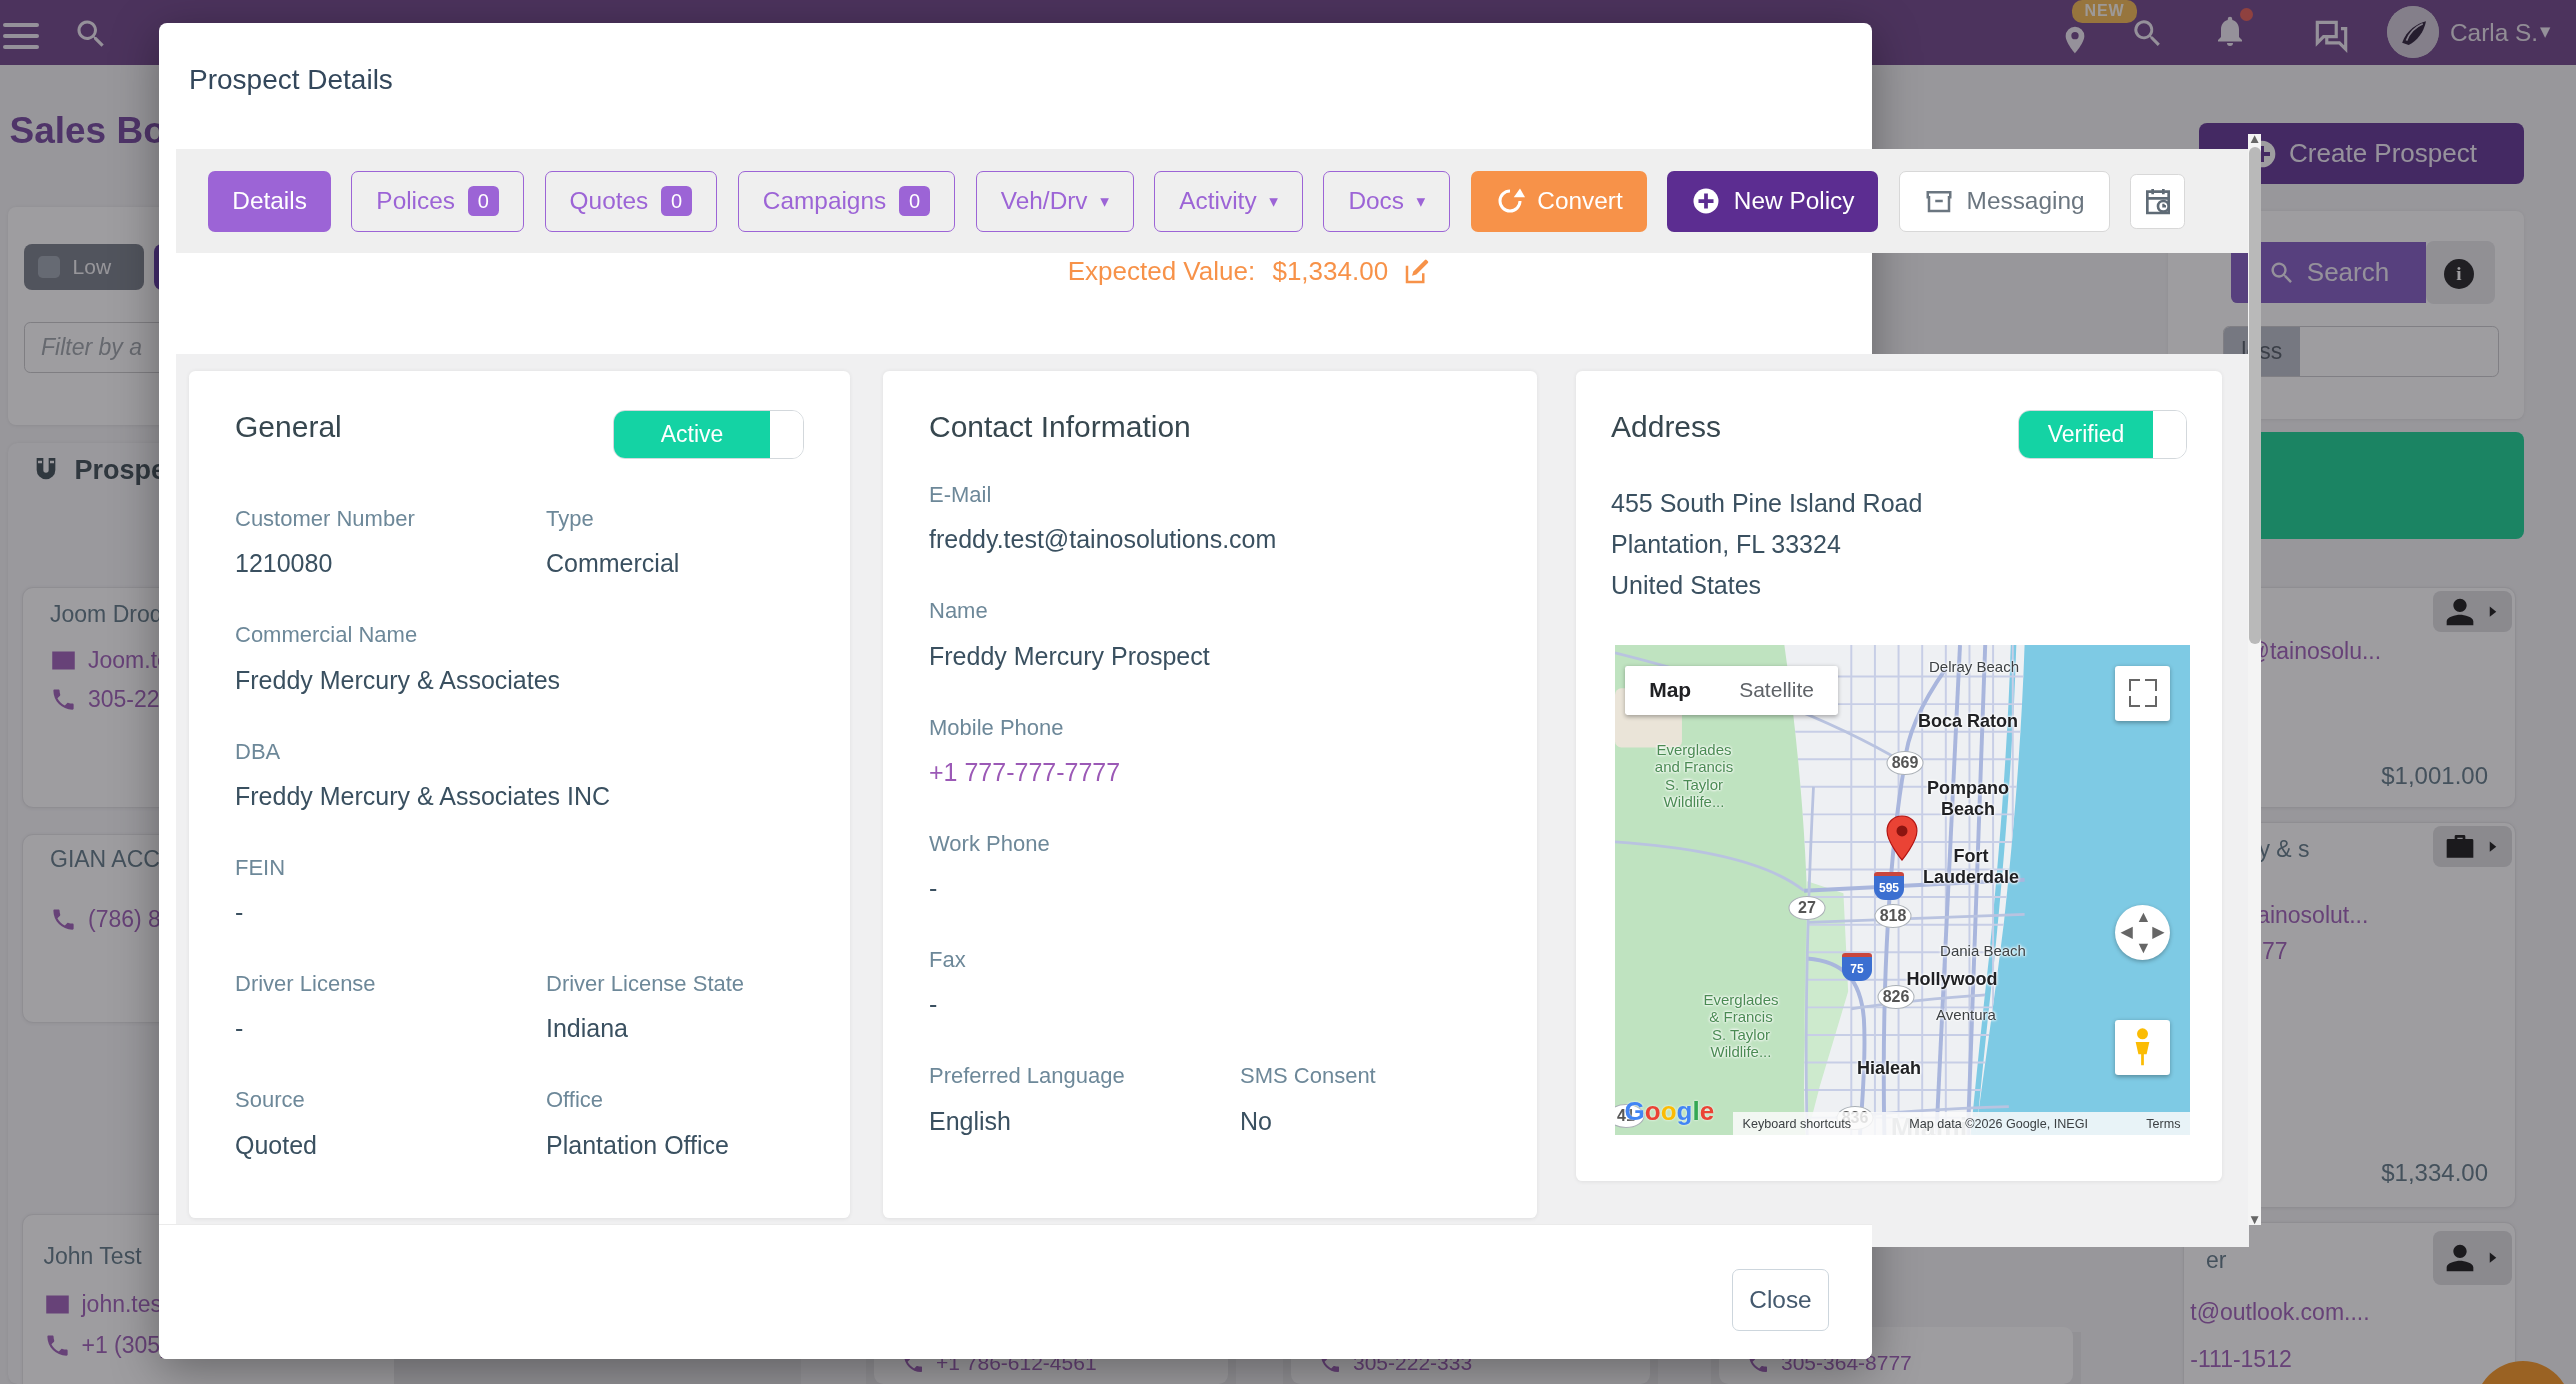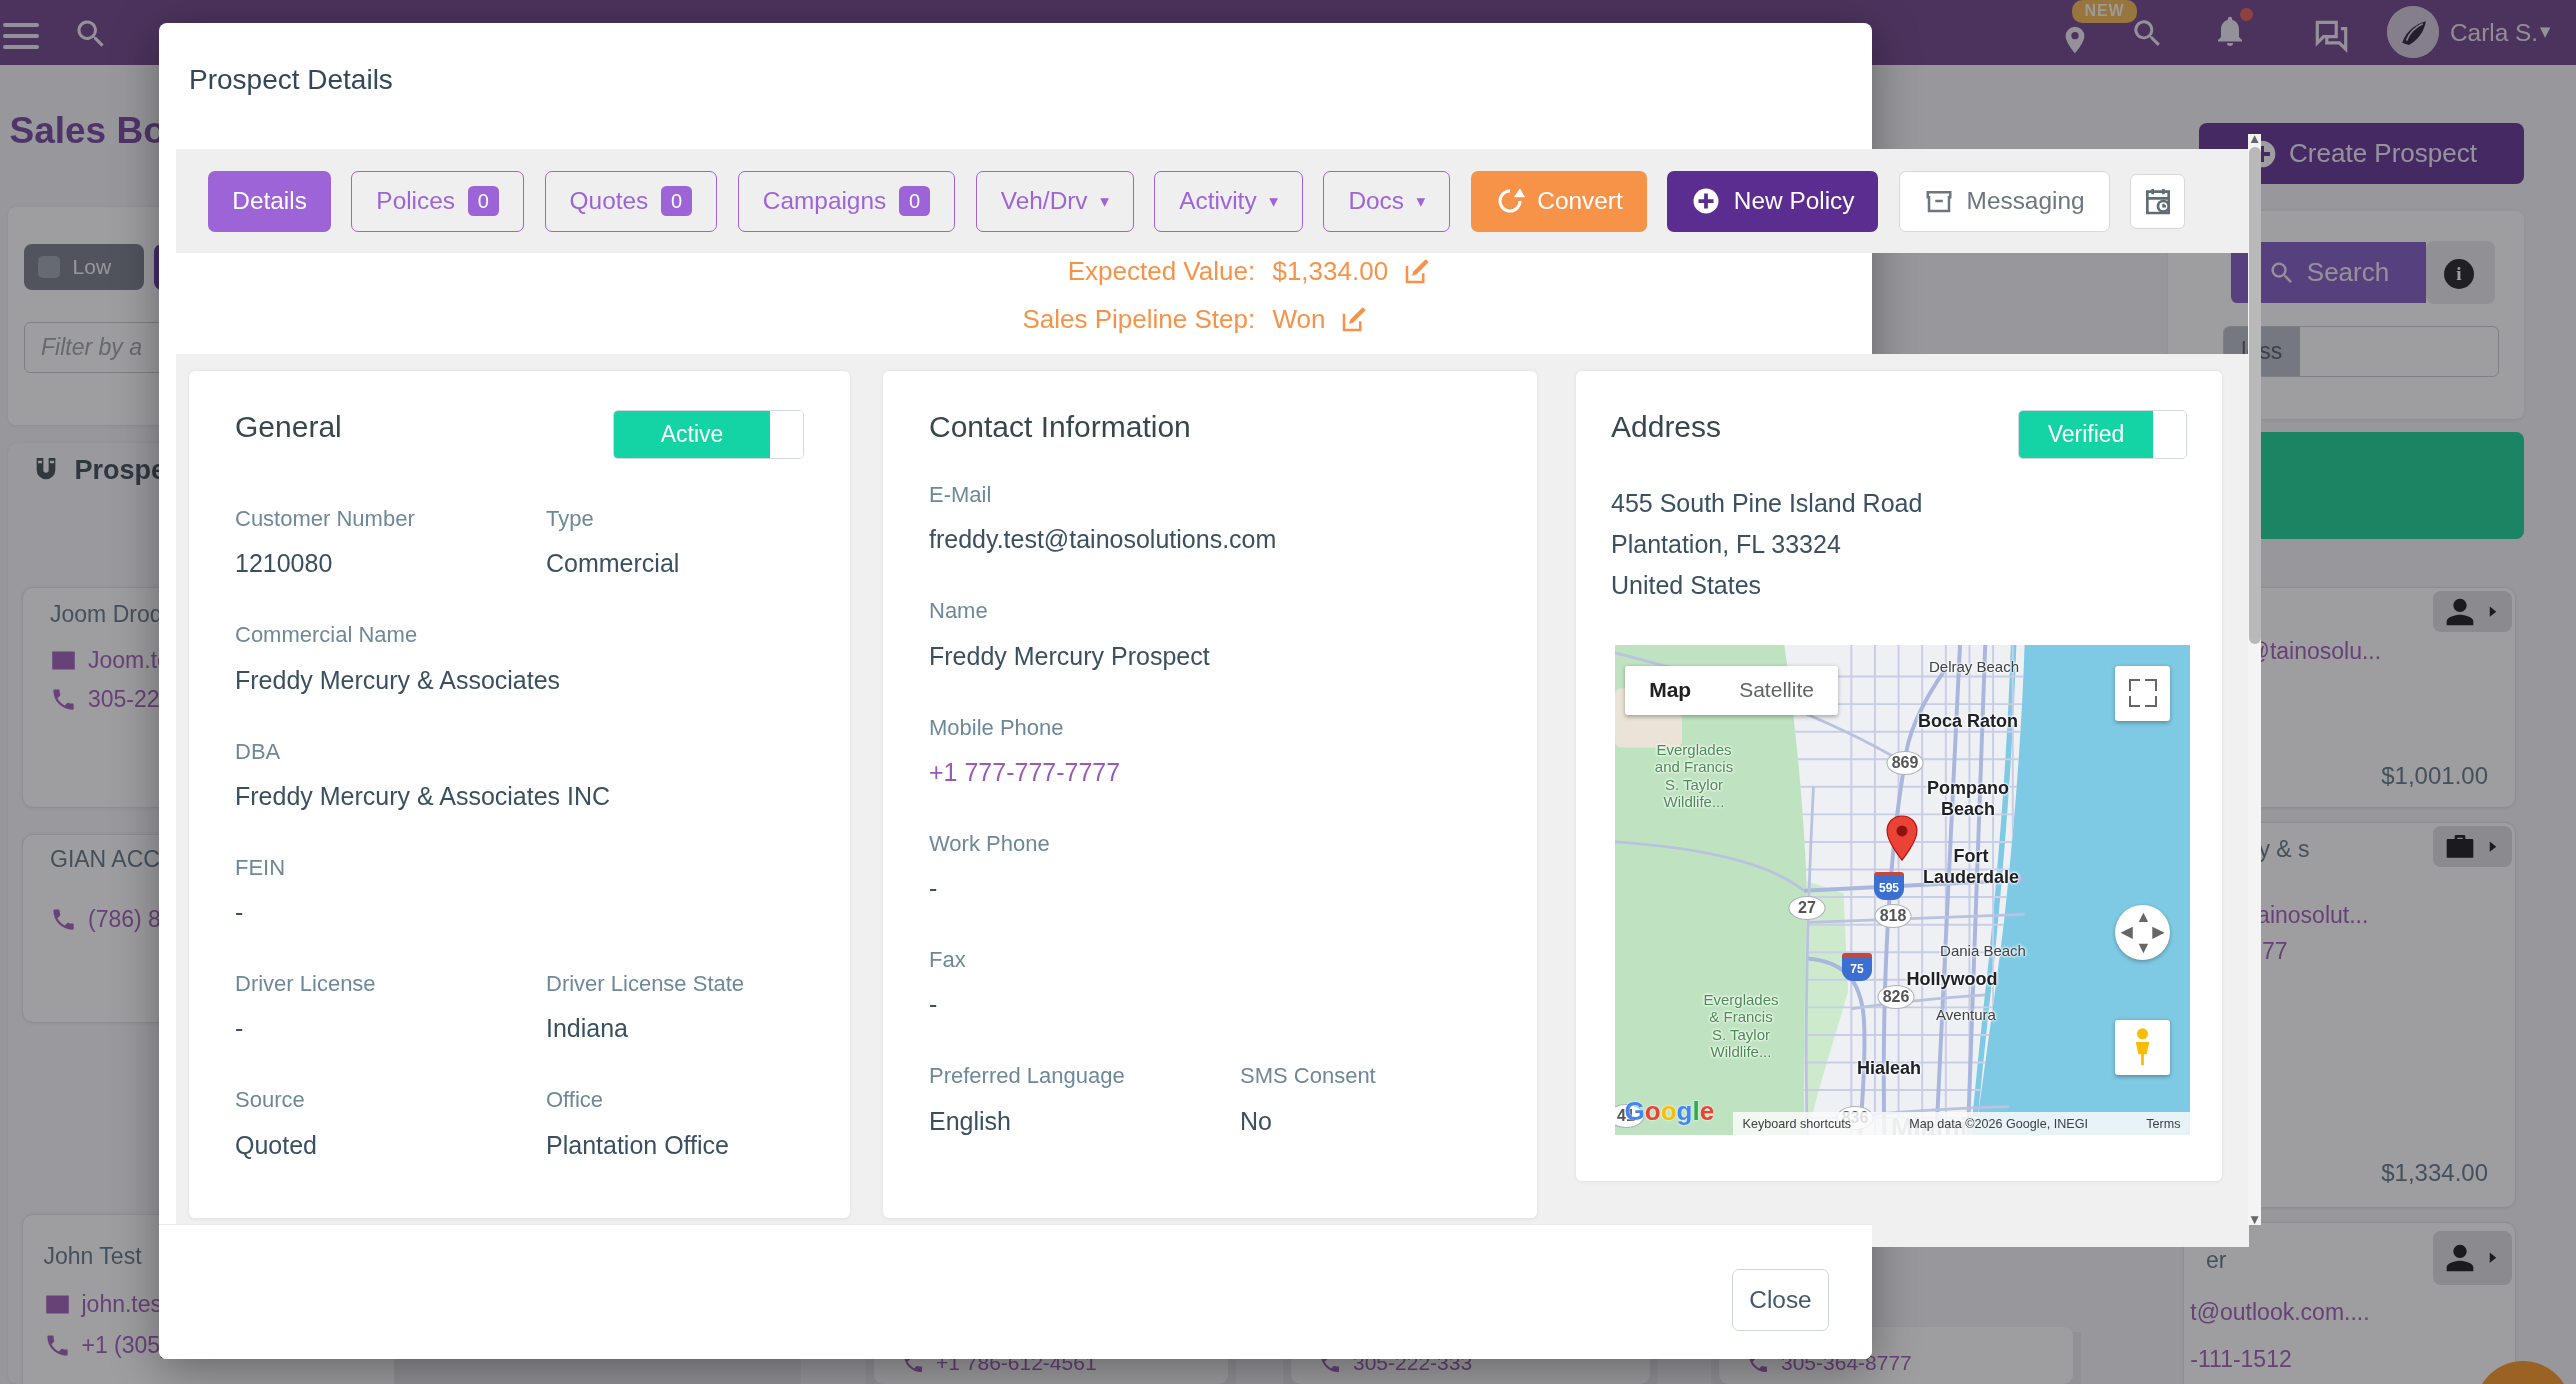--- a/index.html
+++ b/index.html
@@ -68,21 +68,21 @@
   .m-summary{position:absolute;left:17.3px;top:233px;width:2073px;}
   .sumrow{display:flex;justify-content:center;align-items:flex-end;color:#f79249;font-size:26px;margin-bottom:17.3px;}
   .sumlabel{width:386px;text-align:right;margin-right:17.3px;}
   .sumval{width:284px;display:flex;align-items:center;gap:14px;}
   .sumval svg{width:30px;height:30px;}
   .m-body{position:absolute;left:17.3px;top:331px;width:2073px;height:893px;background:#f0f0f1;}
   .card{position:absolute;background:#fff;border-radius:6.3px;box-shadow:0 0.8px 4.7px rgba(0,0,0,.07);
     padding:39px 46px;box-sizing:border-box;z-index:110;}
   .card-head{display:flex;justify-content:space-between;align-items:flex-start;margin-bottom:47px;}
   .card-title{font-size:30px;color:#37474f;font-weight:500;}
-  .toggle{display:flex;border:1.6px solid #d3d8dc;border-radius:5px;overflow:hidden;height:47px;width:189px;}
+  .toggle{display:flex;border:1.6px solid #d3d8dc;border-radius:12px;overflow:hidden;height:47px;width:189px;}
   .toggle .on{background:#14d3a4;color:#fff;font-size:23px;display:flex;align-items:center;justify-content:center;flex:1;}
   .toggle .off{background:#fff;width:33px;}
   .fgroup{margin-bottom:44px;}
   .fgrid{display:grid;grid-template-columns:311px 1fr;margin-bottom:44px;}
   .flabel{font-size:22px;color:#6d8899;margin-bottom:17.3px;}
   .fval{font-size:25px;color:#3a5060;}
   .fval.link{color:#9b59b6;}
   .addr-lines{font-size:25px;color:#3a5060;line-height:41px;}
   
   .map{position:absolute;left:39px;top:274px;width:575px;height:490px;overflow:hidden;background:#eef0f3;}
@@ -457,29 +457,20 @@
     <div class="m-summary">
       <div class="sumrow">
         <span class="sumlabel">Expected Value:</span>
         <span class="sumval">
           <span>$1,334.00</span>
           <svg viewBox="0 0 38 38" width="30" height="30">
               <use href="#i-edit"></use>
             </svg>
         </span>
       </div>
-      <div class="sumrow">
-        <span class="sumlabel">Sales Pipeline Step:</span>
-        <span class="sumval">
-          <span>Won</span>
-          <svg viewBox="0 0 38 38" width="30" height="30">
-              <use href="#i-edit"></use>
-            </svg>
-        </span>
-      </div>
     </div>
 
     <div class="m-body"></div>
 
     <div class="card" style="left:30px;top:348px;width:661px;height:847px;">
       <div class="card-head">
         <div class="card-title">General</div>
         <div class="toggle">
           <span class="on">Active</span>
           <span class="off"></span>

